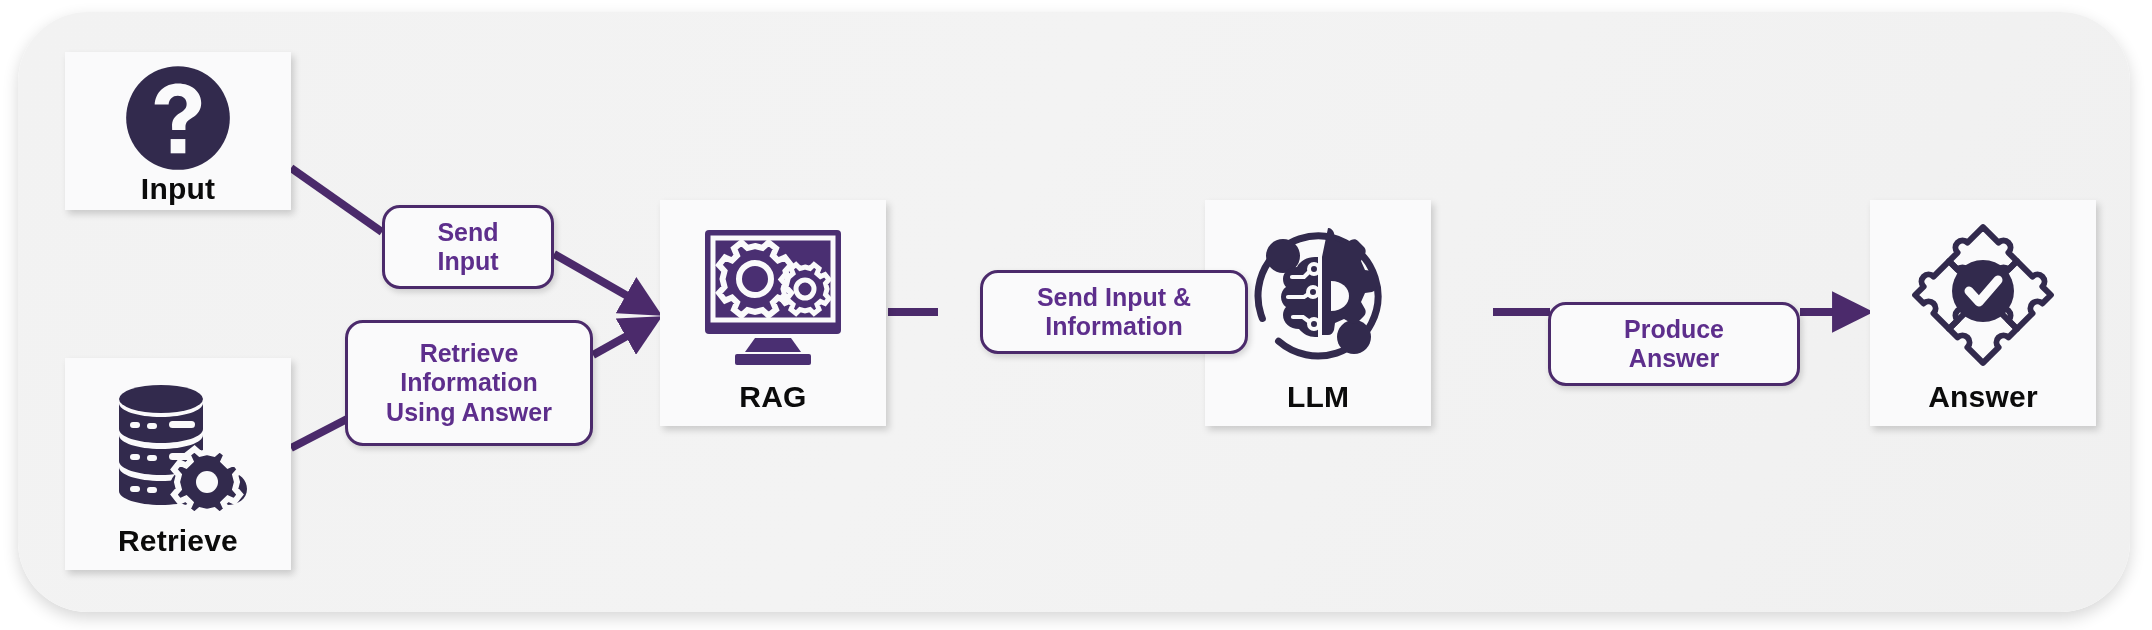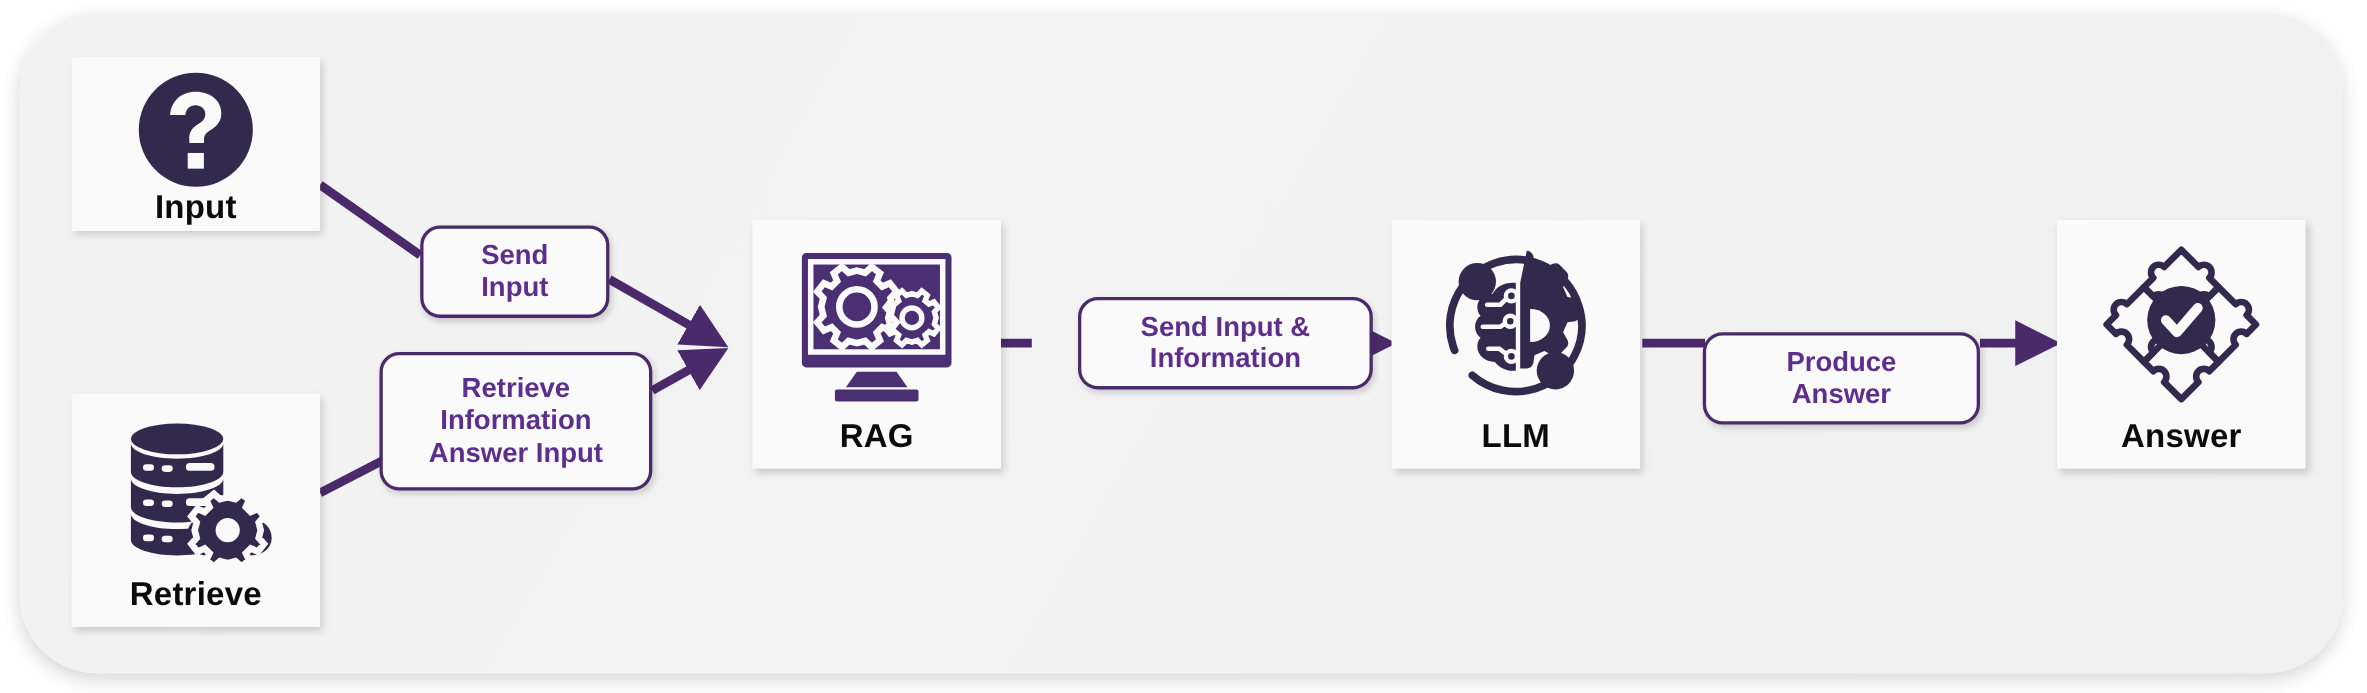--- a/index.html
+++ b/index.html
@@ -49,22 +49,22 @@
     font-size: 30px;
     font-weight: bold;
     color: #0b0b0b;
     letter-spacing: 0.2px;
     padding-bottom: 12px;
     white-space: nowrap;
   }
   
   #node-input     { left: 65px;   top: 52px;  width: 226px; height: 158px; }
   #node-knowledge { left: 65px;   top: 358px; width: 226px; height: 212px; }
-  #node-rag       { left: 684px;  top: 200px; width: 226px; height: 226px; justify-content: space-between; }
-  #node-llm       { left: 1265px; top: 200px; width: 226px; height: 226px; }
+  #node-rag       { left: 660px;  top: 200px; width: 226px; height: 226px; justify-content: space-between; }
+  #node-llm       { left: 1205px; top: 200px; width: 226px; height: 226px; }
   #node-answer    { left: 1870px; top: 200px; width: 226px; height: 226px; }
 
   
   .chip {
     position: absolute;
     background: #fafafb;
     border: 3px solid #4b2a6b;
     border-radius: 18px;
     box-shadow: 2px 3px 6px rgba(0,0,0,0.16);
     color: #5d2e8c;
@@ -227,21 +227,21 @@
   </div>
 
   <div class="chip" id="chip-send-input">
     <span>Send</span>
     <span>Input</span>
   </div>
 
   <div class="chip" id="chip-retrieve">
     <span>Retrieve</span>
     <span>Information</span>
-    <span>Answer Input</span>
+    <span>Using Answer</span>
   </div>
 
   <div class="chip" id="chip-send-info">
     <span>Send Input &amp;</span>
     <span>Information</span>
   </div>
 
   <div class="chip" id="chip-produce">
     <span>Produce</span>
     <span>Answer</span>

